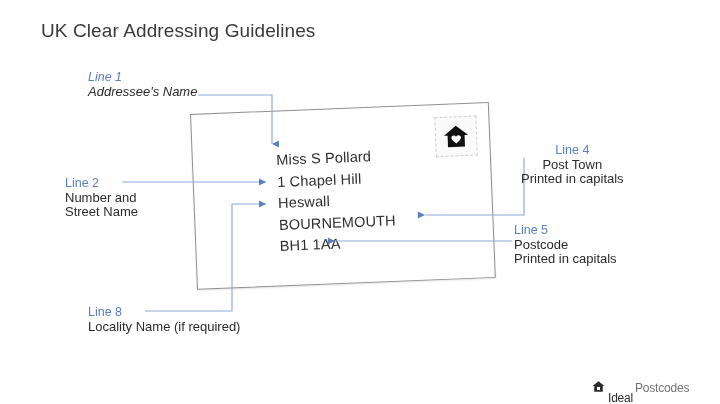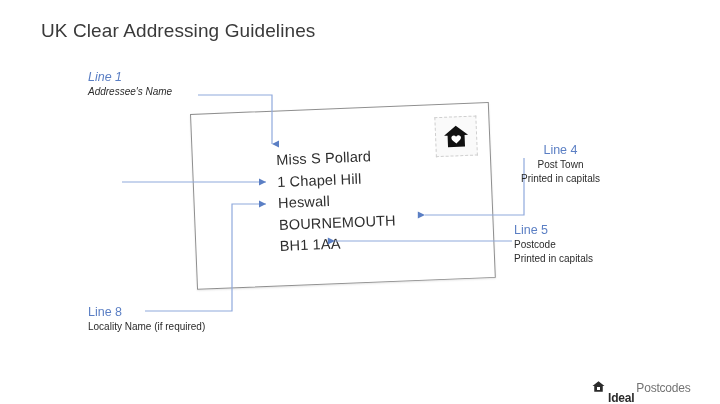--- a/index.html
+++ b/index.html
@@ -72,21 +72,21 @@
   .address-block div { letter-spacing: 0.15px; }
 
   
   .callout { position: absolute; white-space: nowrap; }
   .callout .line-no {
     font-size: 12.5px;
     color: #5b7fc4;
     line-height: 15px;
   }
   .callout .desc {
-    font-size: 10px;
+    font-size: 13px;
     color: #2b2b2b;
     line-height: 13.5px;
   }
 
   #callout-1 { left: 88px;  top: 70px; font-style: italic; }
   #callout-2 { left: 65px;  top: 176px; }
   #callout-3 { left: 88px;  top: 305px; }
   #callout-4 { left: 521px; top: 143px; text-align: center; }
   #callout-5 { left: 514px; top: 223px; }
 
@@ -103,21 +103,21 @@
     position: absolute;
     left: 592px;
     top: 370px;
     display: flex;
     align-items: center;
     gap: 3px;
   }
   #footer-logo .logo-mark { display:block; }
   #footer-logo .brand-a {
     font-size: 12px;
-    font-weight: bold;
+    font-weight: normal;
     color: #2b2b2b;
     letter-spacing: -0.2px;
     margin-top: 21px;
   }
   #footer-logo .brand-b {
     font-size: 12px;
     color: #737373;
     letter-spacing: -0.2px;
     margin-left: -1px;
   }
@@ -168,20 +168,25 @@
     <path d="M524,158 L524,215 L425,215" fill="none" stroke="#8fa9dc" stroke-width="1.2" marker-end="url(#ar-left)"></path>
 
     <path d="M512,241 L335,241" fill="none" stroke="#8fa9dc" stroke-width="1.2" marker-end="url(#ar-left)"></path>
   </svg>
 
   <div class="callout" id="callout-1">
     <div class="line-no">Line 1</div>
     <div class="desc">Addressee's Name</div>
   </div>
 
+  <div class="callout" id="callout-2">
+    <div class="line-no">Line 2</div>
+    <div class="desc">Number and</div>
+    <div class="desc">Street Name</div>
+  </div>
 
   <div class="callout" id="callout-3">
     <div class="line-no">Line 8</div>
     <div class="desc">Locality Name (if required)</div>
   </div>
 
   <div class="callout" id="callout-4">
     <div class="line-no">Line 4</div>
     <div class="desc">Post Town</div>
     <div class="desc">Printed in capitals</div>

